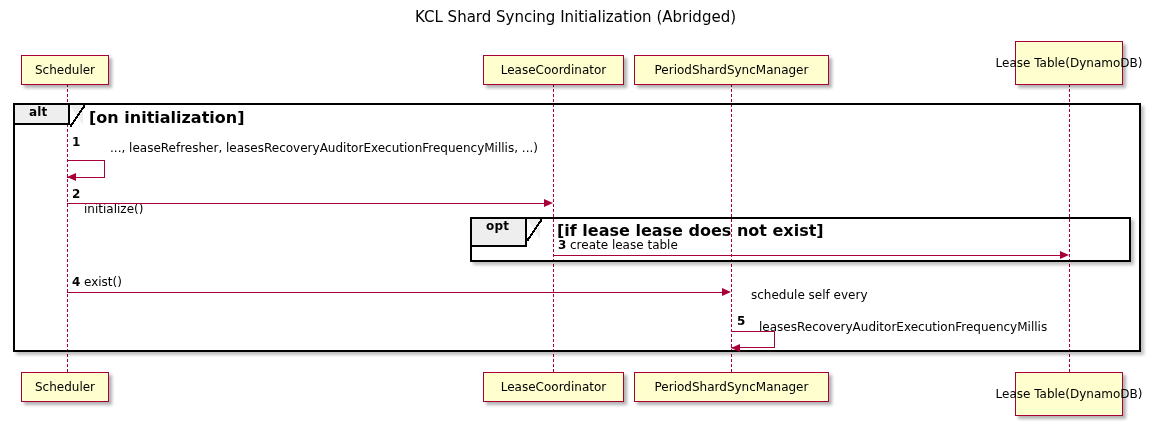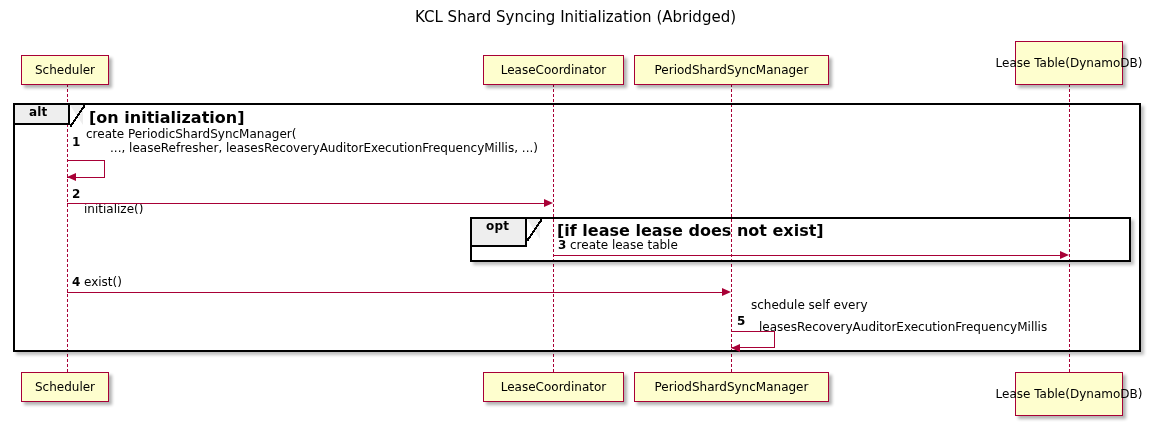--- a/index.html
+++ b/index.html
@@ -152,21 +152,20 @@
   <div class="fragment" style="left:13px; top:103px; width:1128px; height:249px;"></div>
   <div class="fragment-tab" style="left:15px; top:105px; width:55px; height:20px;">
     <span>alt</span>
   </div>
   <div class="fragment-tab-notch" style="left:70px; top:105px; border-width:20px 0 0 13px; border-color:#EEEEEE transparent transparent transparent;"></div>
   <div class="fragment-tab-notch" style="left:70px; top:105px; width:15px; height:22px; border:none; background:
        linear-gradient(to bottom right, transparent 0, transparent calc(50% - 1px), #000000 calc(50% - 1px), #000000 calc(50% + 1px), transparent calc(50% + 1px), transparent 100%);"></div>
   <div class="fragment-label" style="left:89px; top:108px;">[on initialization]</div>
 
   <div class="msg-num" style="left:72px; top:135px;">1</div>
-  <div class="msg-text" style="left:86px; top:127px;">create PeriodicShardSyncManager(</div>
   <div class="msg-text" style="left:94px; top:141px;margin-left:16px;">..., leaseRefresher, leasesRecoveryAuditorExecutionFrequencyMillis, ...)</div>
   <div class="self-loop" style="left:67px; top:160px; width:38px; height:18px;"></div>
   <div class="msg-arrow-left" style="left:67px; top:173px;"></div>
 
   <div class="msg-num" style="left:72px; top:187px;">2</div>
   <div class="msg-text" style="left:84px; top:202px;">initialize()</div>
   <div class="msg-line" style="left:67px; top:203px; width:477px;"></div>
   <div class="msg-arrow-right" style="left:544px; top:198.5px;"></div>
 
   <div class="fragment" style="left:470px; top:217px; width:661px; height:45px;"></div>
@@ -182,21 +181,21 @@
   <div class="msg-text" style="left:570px; top:238px;">create lease table</div>
   <div class="msg-line" style="left:553px; top:255px; width:507px;"></div>
   <div class="msg-arrow-right" style="left:1060px; top:250.5px;"></div>
 
   <div class="msg-num" style="left:72px; top:275px;">4</div>
   <div class="msg-text" style="left:84px; top:275px;">exist()</div>
   <div class="msg-line" style="left:67px; top:292px; width:655px;"></div>
   <div class="msg-arrow-right" style="left:722px; top:287.5px;"></div>
 
   <div class="msg-num" style="left:737px; top:314px;">5</div>
-  <div class="msg-text" style="left:751px; top:298px;">schedule self every</div>
+  <div class="msg-text" style="left:751px; top:288px;">schedule self every</div>
   <div class="msg-text" style="left:759px; top:320px;">leasesRecoveryAuditorExecutionFrequencyMillis</div>
   <div class="self-loop" style="left:731px; top:331px; width:44px; height:17px;"></div>
   <div class="msg-arrow-left" style="left:731px; top:343.5px;"></div>
 
   <div class="participant" style="left:21px; top:55px; width:88px; height:30px;">
     <span>Scheduler</span>
   </div>
   <div class="participant" style="left:483px; top:55px; width:141px; height:30px;">
     <span>LeaseCoordinator</span>
   </div>

